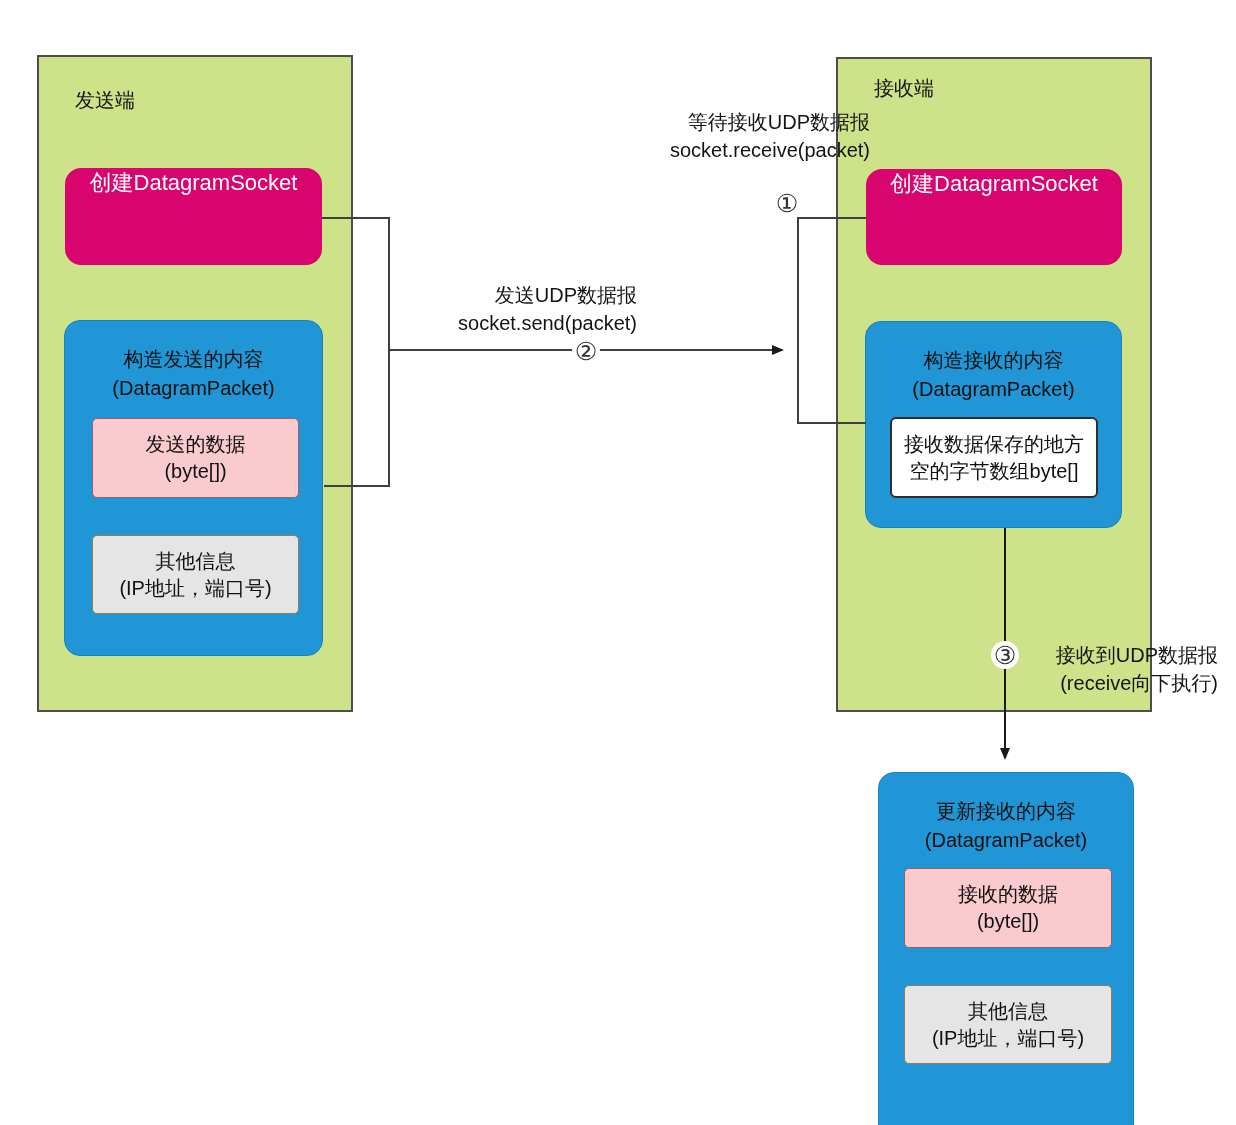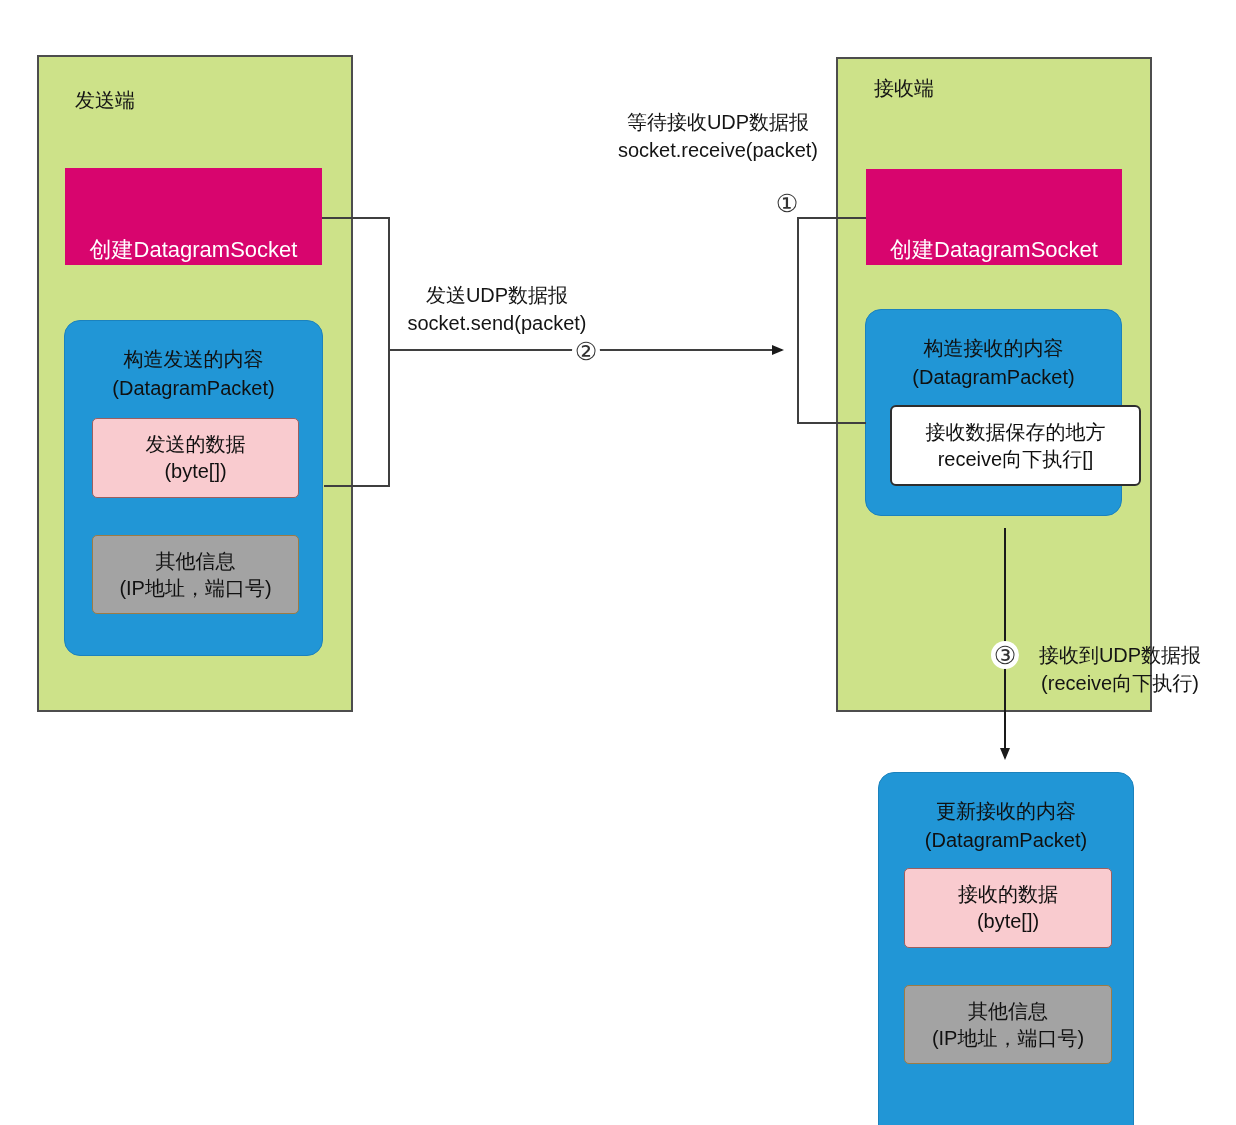--- a/index.html
+++ b/index.html
@@ -19,24 +19,24 @@
   }
   .panel-title{
     position:absolute;
     font-size:20px;
     color:#141414;
     white-space:nowrap;
   }
   .create-box{
     position:absolute;
     background:#d8056e;
-    border-radius:0;
+    border-radius:16px;
     color:#ffffff;
     font-size:22px;
-    display:flex;align-items:flex-end;justify-content:center;
+    display:flex;align-items:flex-start;justify-content:center;
     text-align:center;
     box-sizing:border-box;
     z-index:2;
   }
   .packet-box{
     position:absolute;
     background:#2196d6;
     border:1px solid #1b82bd;
     border-radius:16px;
     color:#101010;
@@ -52,31 +52,31 @@
   .inner-box{
     position:absolute;
     display:flex;flex-direction:column;align-items:center;justify-content:center;
     font-size:20px;line-height:27px;
     text-align:center;color:#101010;
     box-sizing:border-box;
     border-radius:5px;
     z-index:3;
   }
   .inner-pink{background:#f9cbcf;border:1px solid #9c5f5f;}
-  .inner-orange{background:#a3a3a3;border:1px solid #9c7b45;}
+  .inner-orange{background:#e5e5e5;border:1px solid #9c7b45;}
   .inner-white{background:#ffffff;border:2px solid #2e2e2e;border-radius:6px;}
   .wires{
     position:absolute;left:0;top:0;
     z-index:5;
     pointer-events:none;
   }
   .label{
     position:absolute;
     font-size:20px;line-height:28px;
-    text-align:center;color:#141414;
+    text-align:right;color:#141414;
     z-index:10;
     white-space:nowrap;
   }
   .badge{
     position:absolute;
     width:28px;height:28px;line-height:28px;
     font-size:25px;color:#333333;
     text-align:center;
     z-index:11;
   }
@@ -126,28 +126,28 @@
     </div>
   </div>
 
   <div class="panel" style="left:836px;top:57px;width:316px;height:655px">
     <div class="panel-title" style="left:36px;top:16px">接收端</div>
 
     <div class="create-box" style="left:28px;top:110px;width:256px;height:96px">
       <span>创建DatagramSocket</span>
     </div>
 
-    <div class="packet-box" style="left:27px;top:250px;width:257px;height:207px">
+    <div class="packet-box" style="left:27px;top:262px;width:257px;height:207px">
       <div class="packet-title">
         <div>构造接收的内容</div>
         <div>(DatagramPacket)</div>
       </div>
-      <div class="inner-box inner-white" style="left:24px;top:95px;width:251px;height:81px">
+      <div class="inner-box inner-white" style="left:24px;top:95px;width:208px;height:81px">
         <div>接收数据保存的地方</div>
-        <div>receive向下执行[]</div>
+        <div>空的字节数组byte[]</div>
       </div>
     </div>
   </div>
 
   <div class="packet-box" style="left:878px;top:772px;width:256px;height:411px">
     <div class="packet-title">
       <div>更新接收的内容</div>
       <div>(DatagramPacket)</div>
     </div>
     <div class="inner-box inner-pink" style="left:25px;top:95px;width:208px;height:80px">

